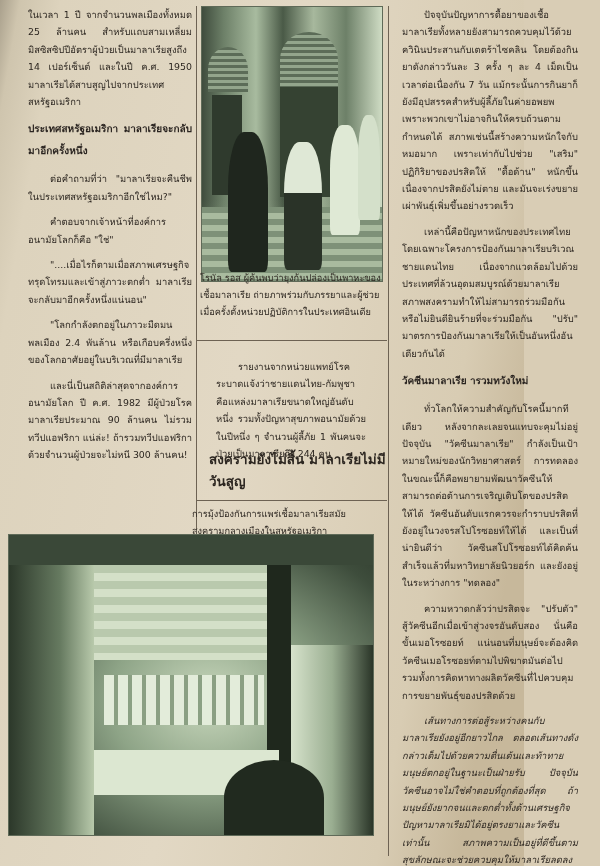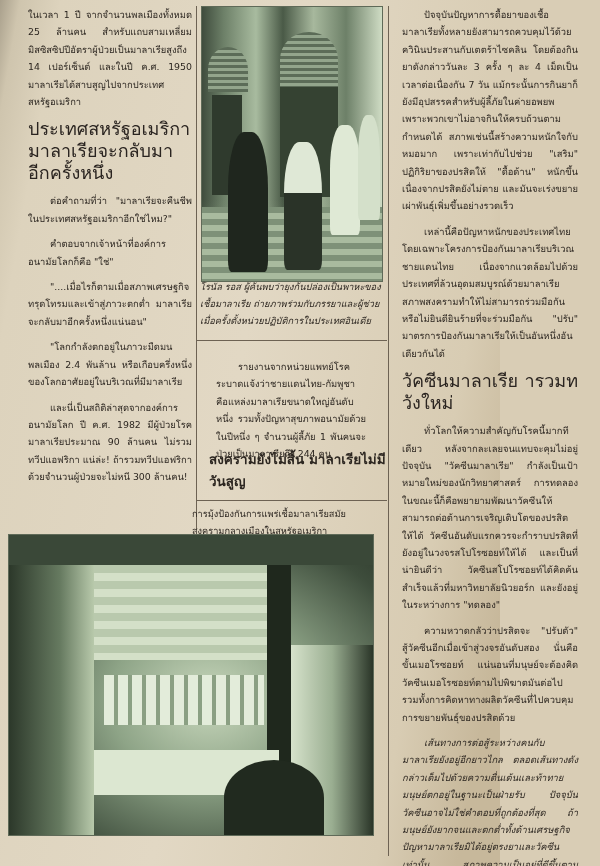--- a/index.html
+++ b/index.html
@@ -6,47 +6,48 @@
   body {
     width: 600px; height: 866px; overflow: hidden;
     background: #d9cdb5;
     font-family: "DejaVu Sans", sans-serif;
     color: #2c2620;
     position: relative;
   }
   .page {
     position: absolute; left: 0; top: 0; width: 500px; height: 866px;
     background: linear-gradient(100deg, #a9a08c 0px, #cfc5ae 20px, #ddd3bd 60px, #e2d8c4 300px, #d8ccb3 520px, #c7b89b 600px);
+    padding-left: 24px;
   }
   .col { position: absolute; font-size: 9.4px; line-height: 17.4px; text-align: justify; }
   .col p { margin: 0 0 8px 0; text-indent: 22px; }
   .col p.noind { text-indent: 0; }
   .left-col { left: 28px; top: 6px; width: 164px; }
   .right-col { left: 402px; top: 6px; width: 176px; }
-  .head { font-size: 18px; line-height: 22px; font-weight: normal; color: #2a2420; margin: 4px 0 6px 0; text-indent: 0 !important; }
+  .head { font-size: 10px; line-height: 22px; font-weight: bold; color: #2a2420; margin: 4px 0 6px 0; text-indent: 0 !important; }
   .vrule { position: absolute; width: 1px; background: #6d6253; }
   .hrule { position: absolute; height: 1px; background: #6d6253; }
   .photo {
     position: absolute; overflow: hidden;
     background: #8fa58c;
     border: 1px solid #5f6a58;
   }
   .photo1 { left: 201px; top: 6px; width: 180px; height: 274px;
     background:
       linear-gradient(180deg, rgba(0,0,0,0) 0%, rgba(0,0,0,0) 70%, rgba(160,180,150,0.5) 100%),
       linear-gradient(90deg, #3f4c3d 0%, #6d8068 12%, #a8bb9f 30%, #4a5a47 45%, #a7b89d 62%, #6d8068 80%, #cfdcc4 100%);
   }
   .arch { position: absolute; border-radius: 50% 50% 0 0; background: repeating-linear-gradient(180deg, #5c6c58 0 3px, #93a58c 3px 6px); }
   .figure { position: absolute; border-radius: 40% 40% 8% 8%; }
   .photo2 { left: 8px; top: 534px; width: 364px; height: 300px;
     background:
       radial-gradient(ellipse at 55% 55%, #c9d8bd 0%, #8ea487 35%, #3e4d3c 75%, #263024 100%);
   }
   .caption { position: absolute; font-size: 9.2px; line-height: 17px; }
-  .cap1 { left: 200px; top: 278px; width: 182px; font-style: italic; }
+  .cap1 { left: 200px; top: 269px; width: 182px; }
   .box-report { position: absolute; left: 200px; top: 342px; width: 182px; font-size: 9.4px; line-height: 17.4px; text-align: justify; }
   .box-report p { margin: 16px; text-indent: 22px; }
   .mid-head { position: absolute; left: 209px; top: 448px; width: 182px; font-size: 13.5px; line-height: 22px; font-weight: bold; }
   .cap2 { left: 192px; top: 505px; width: 182px; }
   .italic { font-style: italic; }
 </style>
 </head>
 <body>
 
 <div class="page">

